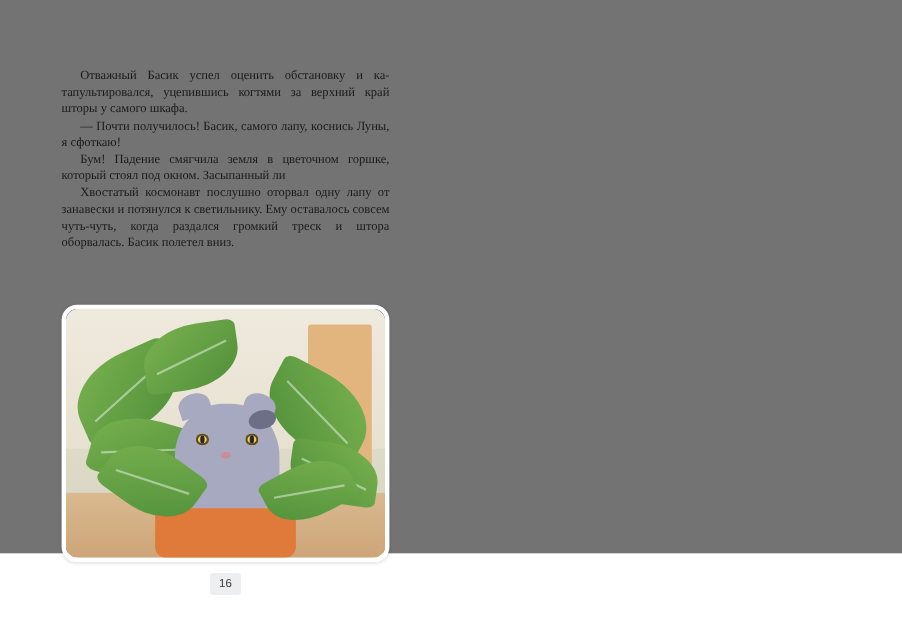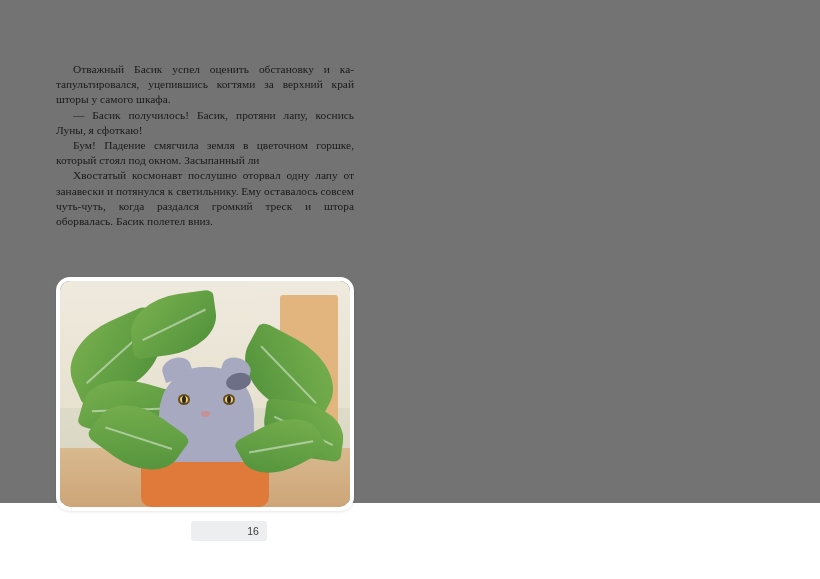--- a/index.html
+++ b/index.html
@@ -190,32 +190,32 @@
     height: 20px;
     background: #eceef0;
     border-radius: 3px;
     font-family: "Liberation Sans", sans-serif;
     font-size: 10.5px;
     color: #3b3b3b;
     display: flex;
     align-items: center;
     justify-content: center;
   }
-  #pagenum-left { left: 191px; top: 521px; padding-left: 48px; }
+  #pagenum-left { left: 191px; top: 521px; }
 </style>
 </head>
 <body>
 
 <div class="spread">
 
   <div class="page page-left">
 
     <div class="col textblock" style="left:56px; top:62px; width:298px;">
       <p>Отважный Басик успел оценить обстановку и ка­тапультировался, уцепившись когтями за верхний край шторы у самого шкафа.</p>
-      <p>— Басик получилось! Басик, протяни лапу, кос­нись Луны, я сфоткаю!</p>
+      <p>— Почти получилось! Басик, самого лапу, кос­нись Луны, я сфоткаю!</p>
       <p>Бум! Падение смягчила земля в цветочном гор­шке, который стоял под окном. Засыпанный ли­</p>
       <p>Хвостатый космонавт послушно оторвал одну лапу от занавески и потянулся к светильнику. Ему оставалось совсем чуть-чуть, когда раздался гром­кий треск и штора оборвалась. Басик полетел вниз.</p>
     </div>
 
     <div class="photo" id="photo-bottom-left">
       <div class="inner">
         <div class="cl-bg"></div>
         <div class="cl-wall"></div>
         <div class="cl-door"></div>
         <div class="cl-table"></div>

